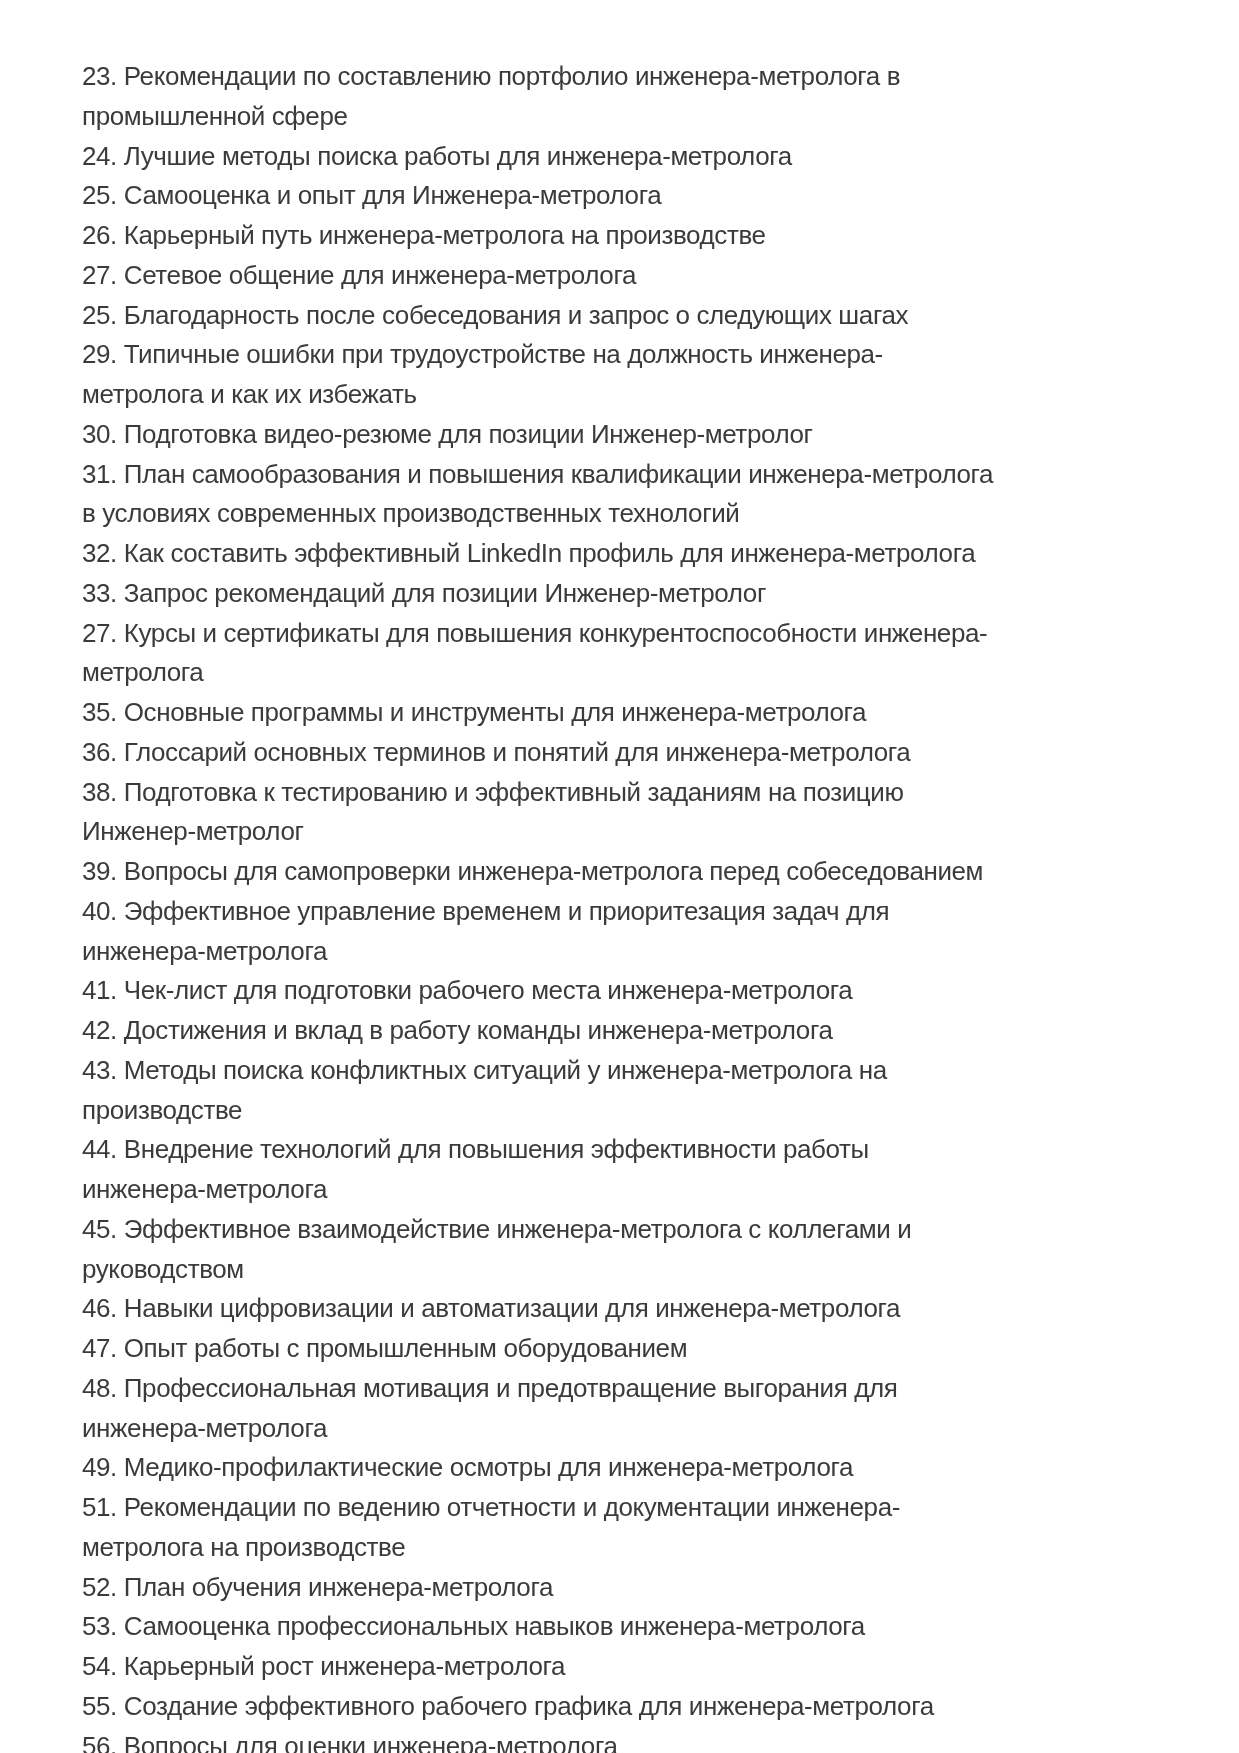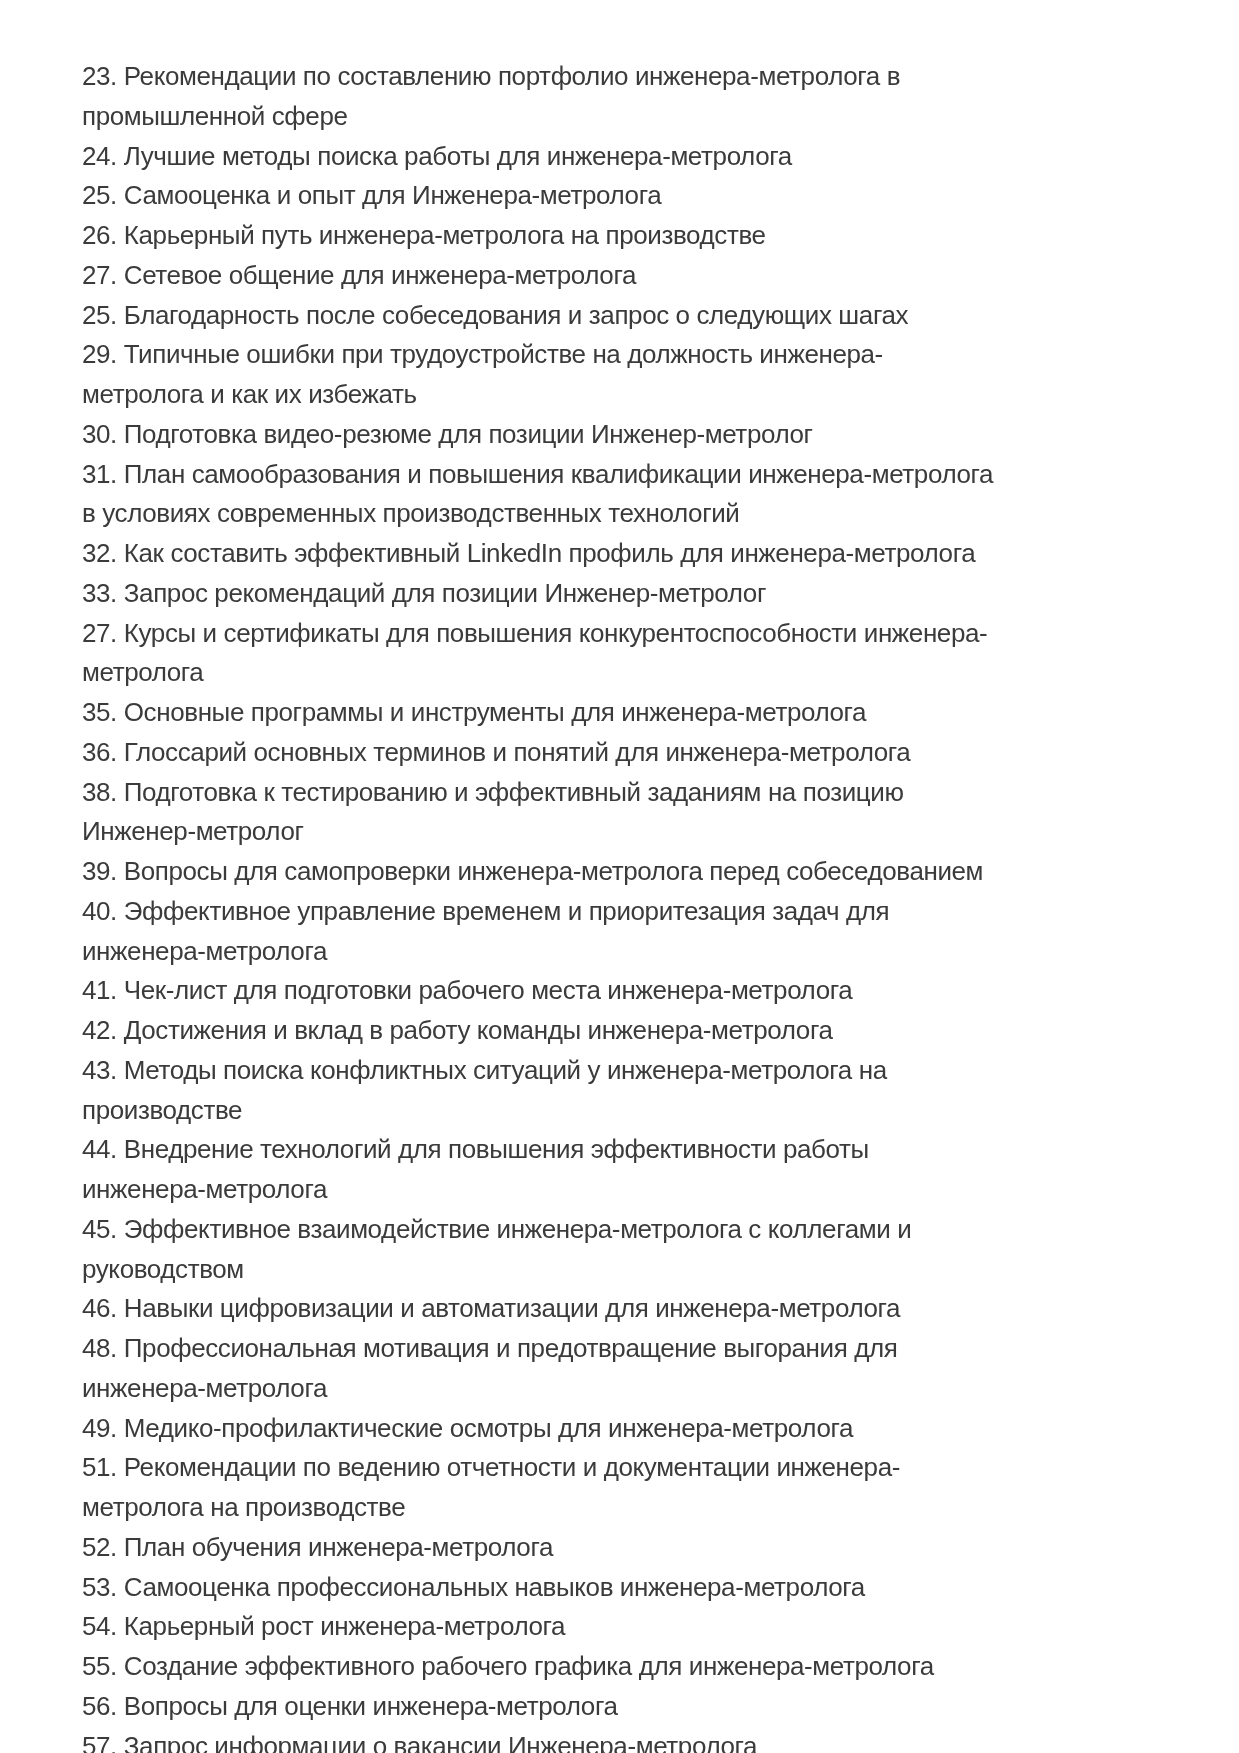--- a/index.html
+++ b/index.html
@@ -78,20 +78,21 @@
   <li><span>42.</span> <span>Достижения и вклад в работу команды инженера-метролога</span></li>
 
   <li><span>43.</span> <span>Методы поиска конфликтных ситуаций у инженера-метролога на производстве</span></li>
 
   <li><span>44.</span> <span>Внедрение технологий для повышения эффективности работы инженера-метролога</span></li>
 
   <li><span>45.</span> <span>Эффективное взаимодействие инженера-метролога с коллегами и руководством</span></li>
 
   <li><span>46.</span> <span>Навыки цифровизации и автоматизации для инженера-метролога</span></li>
 
+  <li><span>47.</span> <span>Опыт работы с промышленным оборудованием</span></li>
 
   <li><span>48.</span> <span>Профессиональная мотивация и предотвращение выгорания для инженера-метролога</span></li>
 
   <li><span>49.</span> <span>Медико-профилактические осмотры для инженера-метролога</span></li>
 
 
   <li><span>51.</span> <span>Рекомендации по ведению отчетности и документации инженера-метролога на производстве</span></li>
 
   <li><span>52.</span> <span>План обучения инженера-метролога</span></li>
 

